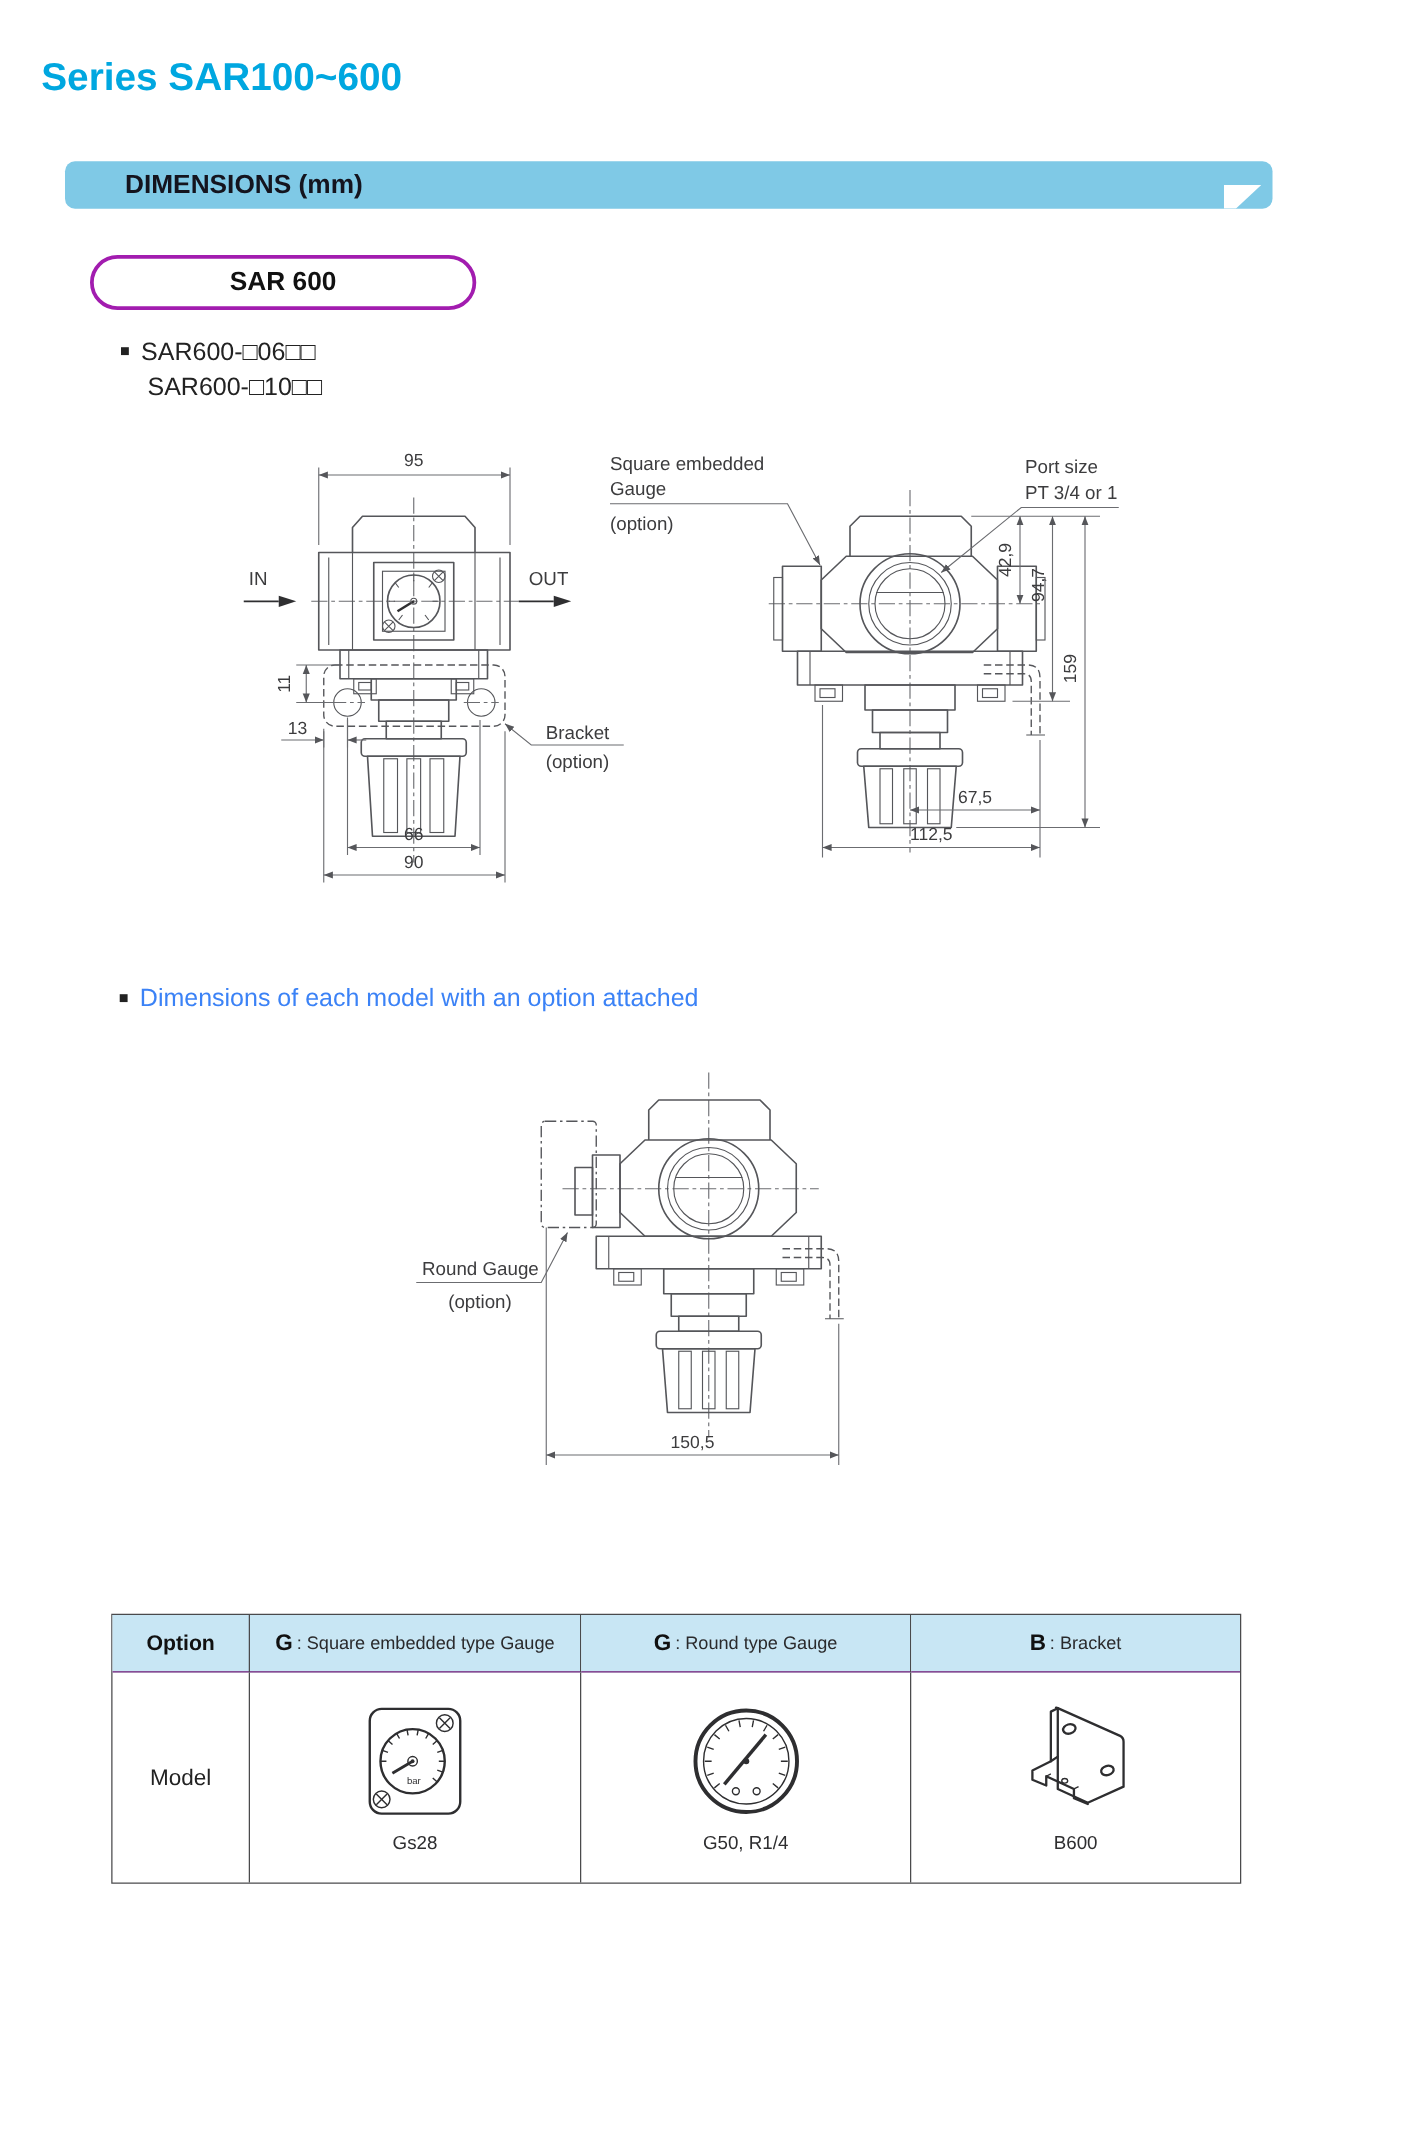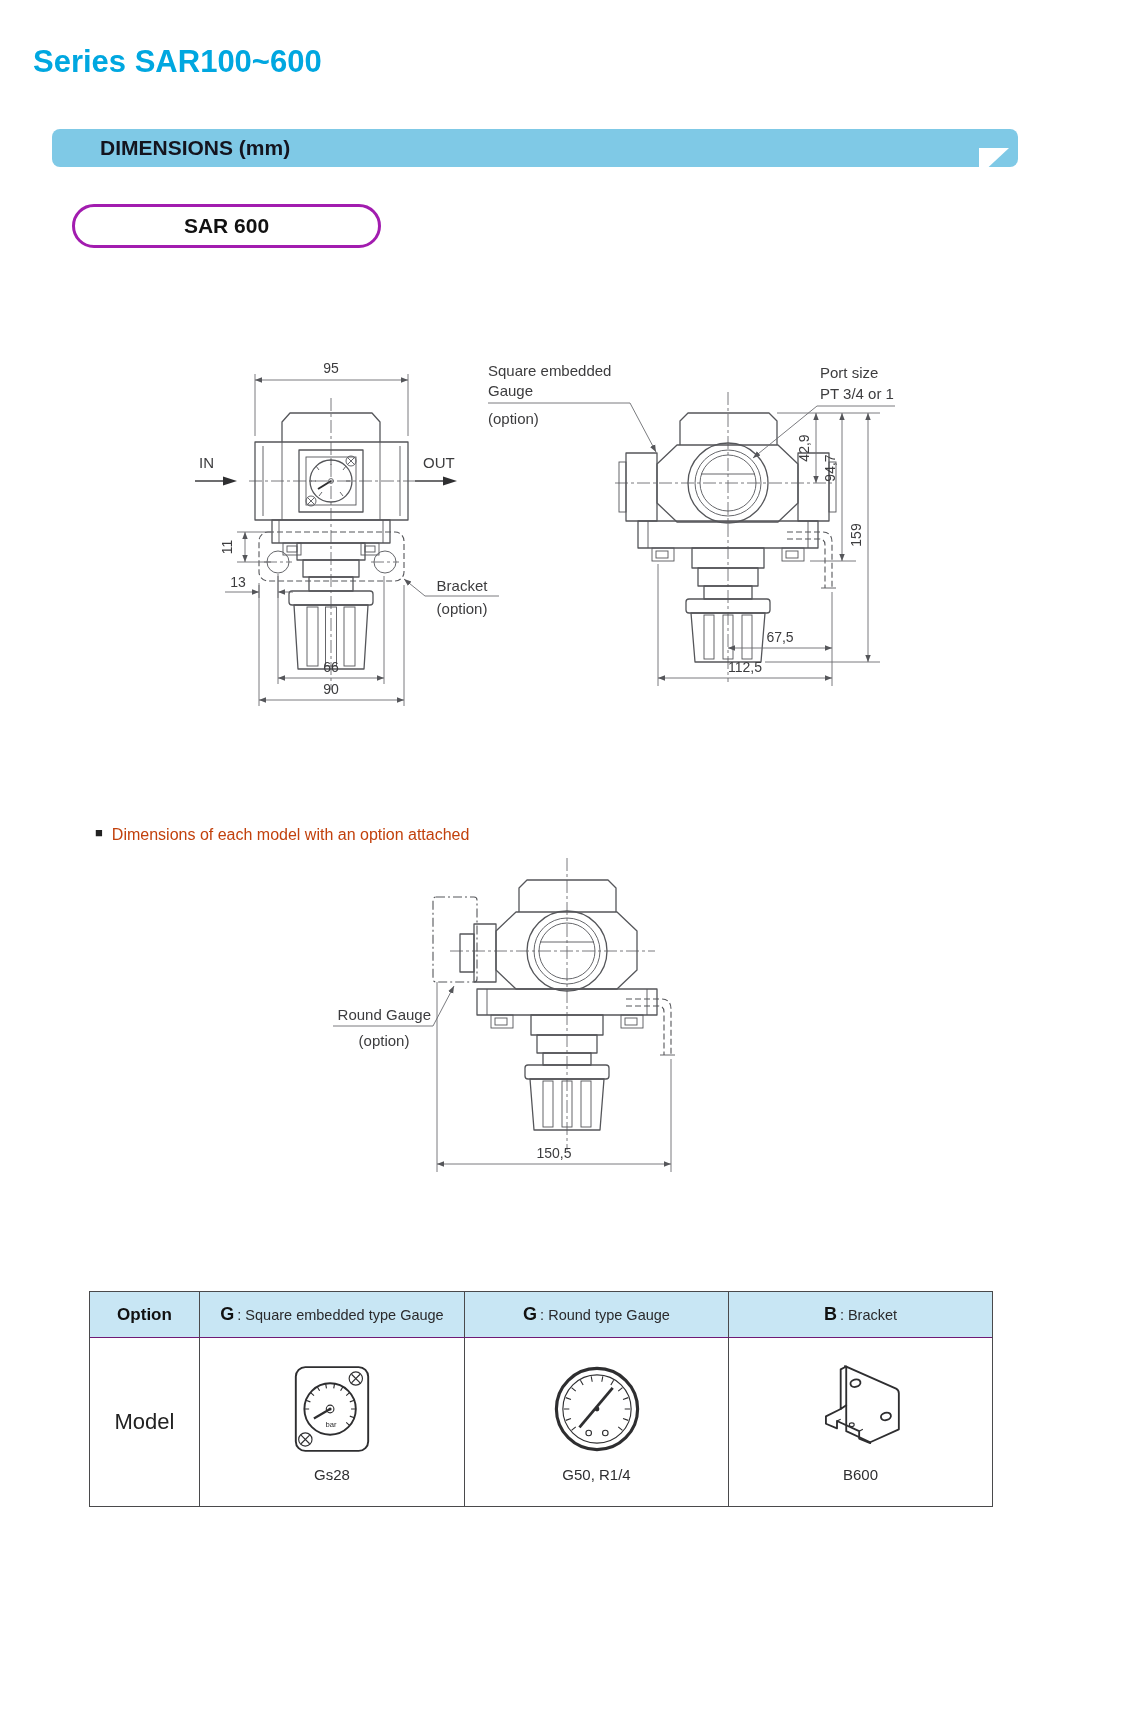--- a/index.html
+++ b/index.html
@@ -13,21 +13,21 @@
   #dim-bar .fold{position:absolute;right:9px;bottom:0;width:30px;height:19px;background:#ffffff;
                  clip-path:polygon(0 0,100% 0,32% 100%,0 100%);}
 
   #model-pill{position:absolute;left:72px;top:204px;width:303px;height:38px;border:3px solid #a21caf;
               border-radius:22px;text-align:center;line-height:38px;font-size:21px;font-weight:bold;color:#111;}
 
   .code-block{position:absolute;left:96px;top:269px;font-size:20px;color:#222;line-height:27px;}
   .bullet::before{content:"■";font-size:13px;margin-right:9px;position:relative;top:-3px;color:#222;}
   .code-line2{padding-left:22px;}
 
-  #option-heading{position:absolute;left:95px;top:826px;font-size:16px;color:#c2410c;}
+  #option-heading{position:absolute;left:95px;top:788px;font-size:20px;color:#3b82f6;}
 
   
   .ln{fill:none;stroke:#55565a;stroke-width:1.3;stroke-linejoin:round;}
   .lt{fill:none;stroke:#55565a;stroke-width:0.9;}
   .cl{fill:none;stroke:#6b6c70;stroke-width:0.9;stroke-dasharray:13 3 3 3;}
   .dsh{fill:none;stroke:#55565a;stroke-width:1.1;stroke-dasharray:6 3;}
   .dd{fill:none;stroke:#55565a;stroke-width:1.1;stroke-dasharray:9 3 2 3;}
   .ext,.dim{fill:none;stroke:#6b6c70;stroke-width:0.9;}
   text.dtx{font:14px "Liberation Sans","DejaVu Sans",sans-serif;fill:#3c3c3e;}
   text.ltx{font:15px "Liberation Sans","DejaVu Sans",sans-serif;fill:#3c3c3e;}
@@ -39,21 +39,21 @@
   #options-table{position:absolute;left:89px;top:1291px;width:902px;border:1.5px solid #4a4a4c;
                  display:grid;grid-template-columns:110px 265px 264px 263px;grid-template-rows:46px 168px;}
   #options-table .cell{border-right:1px solid #4a4a4c;border-bottom:1px solid #701a75;
                        display:flex;align-items:center;justify-content:center;flex-direction:column;}
   #options-table .cell:nth-child(4n){border-right:none;}
   #options-table .cell.last-row{border-bottom:none;}
   #options-table .hdr{background:#c8e6f4;flex-direction:row;}
   .hdr .pfx{font-size:18px;font-weight:bold;color:#111;margin-right:3px;}
   .hdr .hlbl{font-size:14.5px;color:#2a2a2c;}
   .hdr.corner{font-size:17px;font-weight:bold;color:#111;}
-  .row-label{font-size:22px;color:#222;}
+  .row-label{font-size:18px;color:#222;}
   .model-caption{font-size:15px;color:#2e2e30;margin-top:9px;}
   .ic{fill:none;stroke:#2e2e30;stroke-width:2;stroke-linecap:round;stroke-linejoin:round;}
   .icthin{fill:none;stroke:#2e2e30;stroke-width:1.2;}
   text.ictx{font:8px "Liberation Sans","DejaVu Sans",sans-serif;fill:#2e2e30;}
 
   
   #footer{position:absolute;left:8px;top:1634px;height:54px;display:flex;align-items:center;}
   #footer .pg{font-size:26px;color:#222;}
   #footer .vbar{width:2px;height:48px;background:#3a3a3c;margin-left:8px;}
   #footer .corp{font-size:22px;font-weight:bold;color:#222;margin-left:42px;}
@@ -65,20 +65,24 @@
 
   <div id="series-title">Series SAR100~600</div>
 
   <div id="dim-bar">
     <span class="bar-label">DIMENSIONS (mm)</span>
     <span class="fold"></span>
   </div>
 
   <div id="model-pill">SAR 600</div>
 
+  <div class="code-block">
+    <div class="bullet">SAR600-□06□□</div>
+    <div class="code-line2">SAR600-□10□□</div>
+  </div>
 
   <svg class="drawing" style="left:175px;top:340px" width="340" height="380" viewBox="0 0 340 380">
     <defs>
       <marker id="fvA" viewBox="0 0 10 10" refX="9" refY="5" markerWidth="9" markerHeight="9" orient="auto-start-reverse">
         <path d="M0,1.5 L9,5 L0,8.5 Z" fill="#55565a"></path>
       </marker>
     </defs>
 
     <path class="cl" d="M156,58 V350"></path>
     <path class="cl" d="M74,141 H240"></path>

